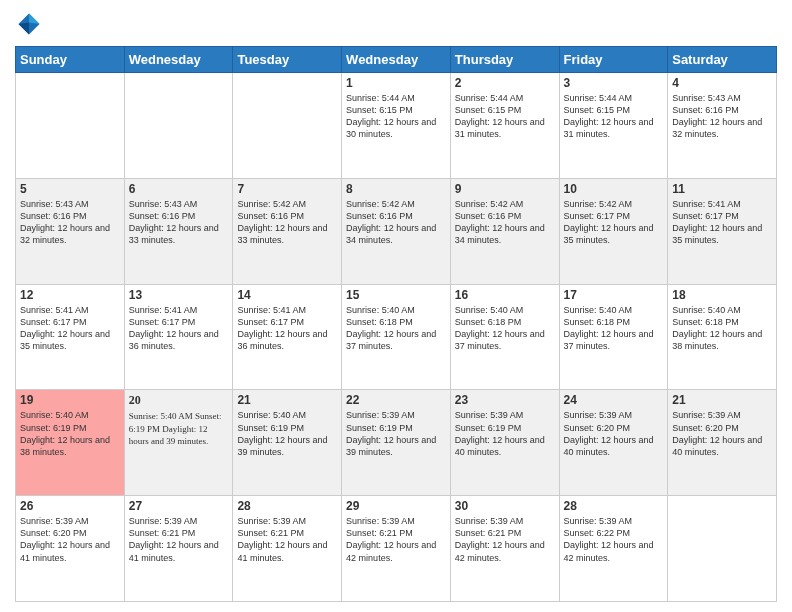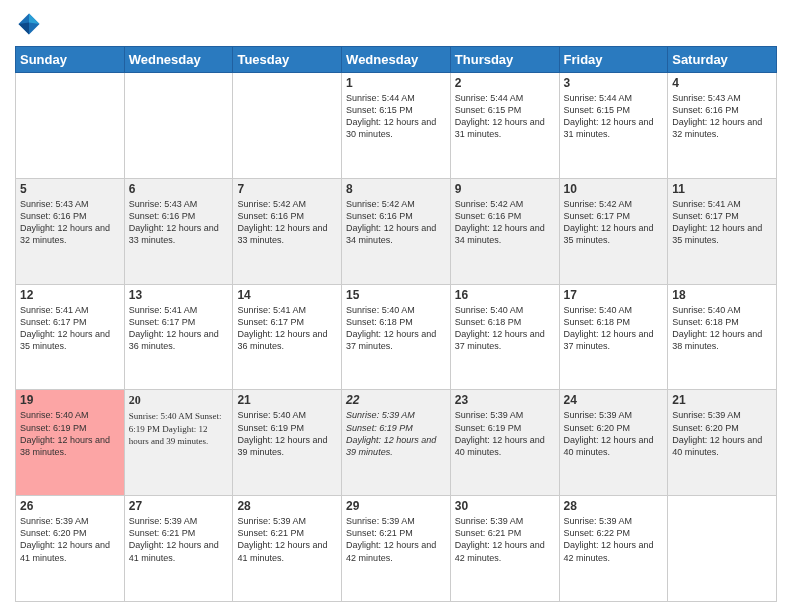--- a/index.html
+++ b/index.html
@@ -282,21 +282,21 @@
 Daylight: 12 hours
 and 39 minutes.</div>
           </td>
           <td style="background: rgb(240, 240, 240);">
             <span class="day-num">21</span>
             <div class="day-info">Sunrise: 5:40 AM
 Sunset: 6:19 PM
 Daylight: 12 hours
 and 39 minutes.</div>
           </td>
-          <td style="background: rgb(240, 240, 240); font-style: italic;">
+          <td style="background: rgb(240, 240, 240);">
             <span class="day-num">22</span>
             <div class="day-info">Sunrise: 5:39 AM
 Sunset: 6:19 PM
 Daylight: 12 hours
 and 39 minutes.</div>
           </td>
           <td style="background: rgb(240, 240, 240);">
             <span class="day-num">23</span>
             <div class="day-info">Sunrise: 5:39 AM
 Sunset: 6:19 PM

